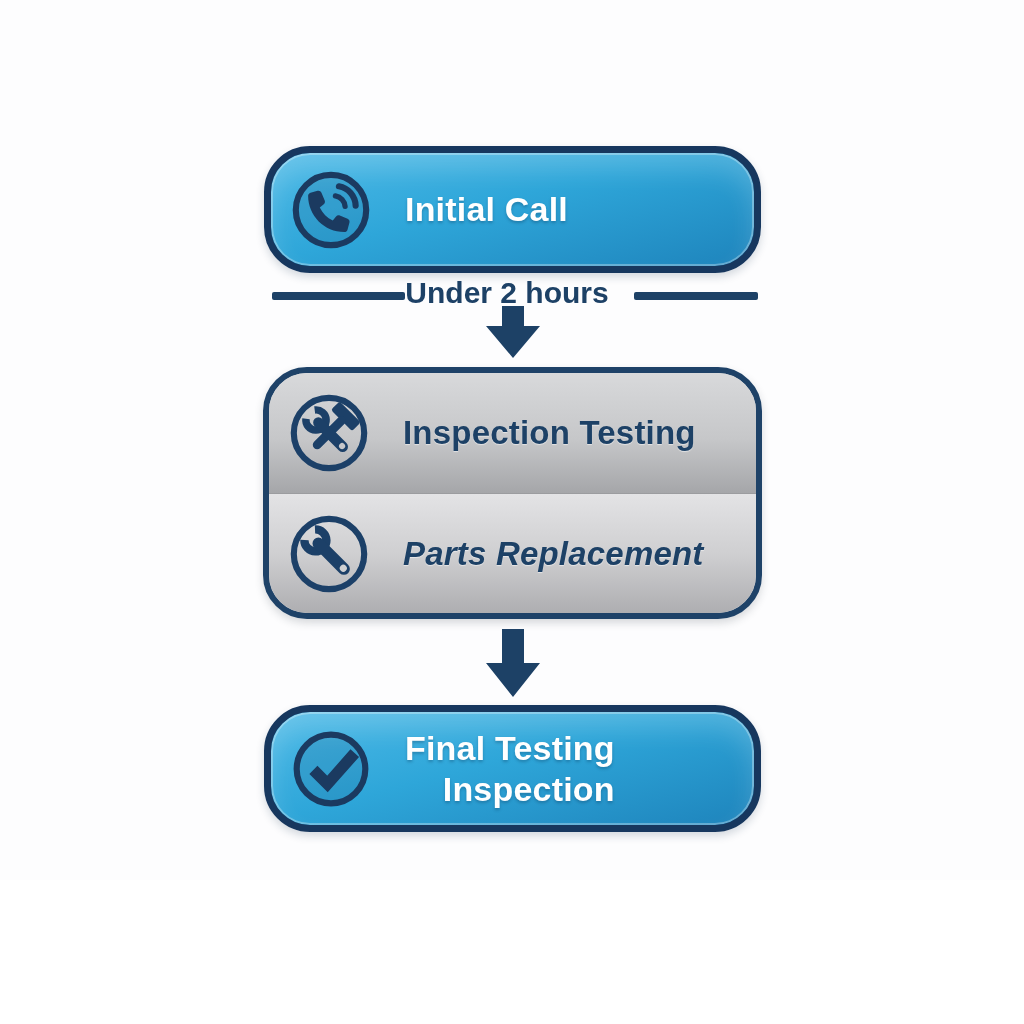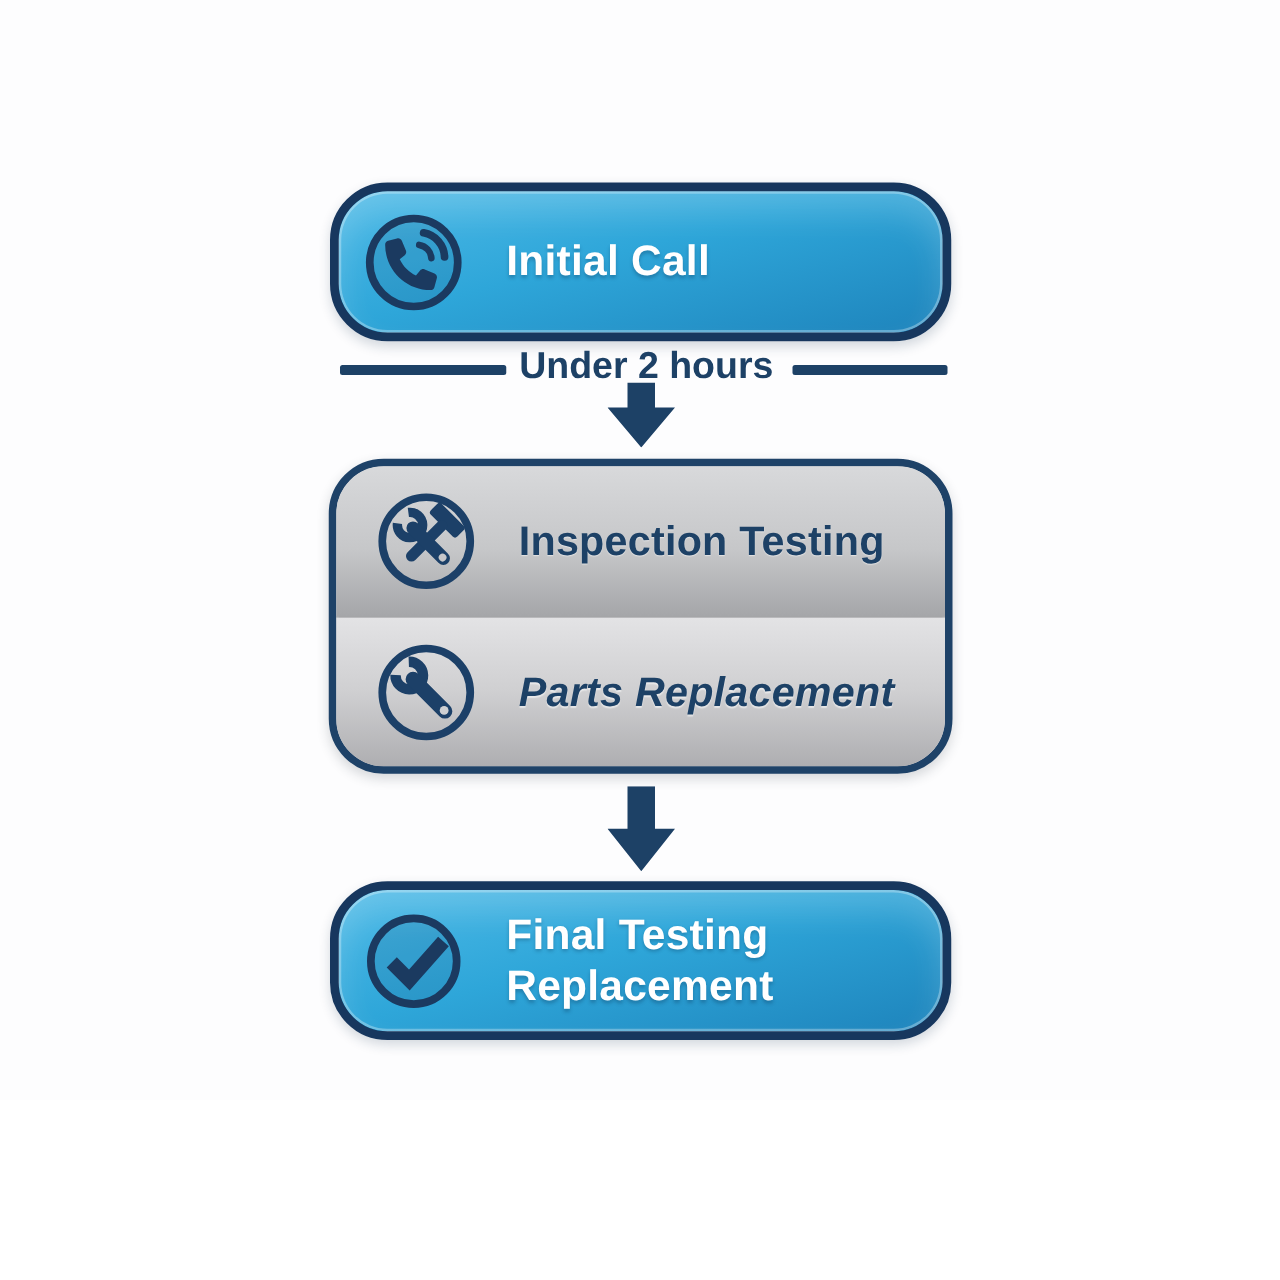--- a/index.html
+++ b/index.html
@@ -15,45 +15,45 @@
   .step.blue{
     left:264px;width:497px;height:127px;
     border:7px solid #17375e;border-radius:46px;
     background:linear-gradient(165deg,#4dbae7 0%,#2ea6d9 45%,#1e84bc 100%);
     box-shadow:inset 0 0 0 2px rgba(255,255,255,0.30),
                inset 0 16px 26px rgba(255,255,255,0.18),
                0 4px 9px rgba(20,50,80,0.18);
     padding-left:16px;gap:30px;
   }
   .step1{top:146px;}
-  .step4{top:705px;}
+  .step4{top:705px;text-align:right;}
   .graybox{
     position:absolute;left:263px;top:367px;width:499px;height:252px;
     box-sizing:border-box;border:6px solid #1e4268;border-radius:44px;
     overflow:hidden;background:#c9cacc;
     box-shadow:inset 0 0 0 2px rgba(255,255,255,0.45),
                0 4px 9px rgba(40,50,60,0.18);
   }
   .grayrow{
-    display:flex;align-items:center;height:120px;padding-left:28px;gap:30px;
+    display:flex;align-items:center;height:120px;padding-left:16px;gap:30px;
   }
   .grayrow.r1{background:linear-gradient(180deg,#d8d9db 0%,#c6c7c9 55%,#a5a6a9 100%);}
   .grayrow.r2{background:linear-gradient(180deg,#e3e3e5 0%,#cfcfd1 50%,#aeaeb1 100%);
               border-top:1px solid #9b9c9f;height:119px;font-style:italic;}
   .icon{flex:0 0 auto;width:88px;height:88px;}
   .blue-label{
     color:#ffffff;font-size:34px;font-weight:700;line-height:1.18;
     letter-spacing:0.2px;text-shadow:0 2px 3px rgba(10,45,80,0.30);
   }
   .gray-label{
     color:#1d4166;font-size:33px;font-weight:700;letter-spacing:0.2px;
     text-shadow:0 1px 1px rgba(255,255,255,0.55);
   }
   .connector-label{
-    position:absolute;left:400px;top:276px;width:234px;text-align:center;
+    position:absolute;left:390px;top:276px;width:234px;text-align:center;
     color:#1d4166;font-size:30px;font-weight:700;
   }
   .hline{position:absolute;top:292px;height:8px;background:#1d4166;border-radius:2px;}
   .hline.left{left:272px;width:133px;}
   .hline.right{left:634px;width:124px;}
   .arrow{position:absolute;}
   .arrow1{left:486px;top:306px;}
   .arrow2{left:486px;top:629px;}
 </style>
 </head>
@@ -116,17 +116,17 @@
     <path d="M16 0 h22 v34 h16 L27 68 L0 34 h16 z" fill="#1d4166"></path>
   </svg>
 
   <div class="step blue step4">
     <svg class="icon" viewBox="0 0 100 100">
       <circle cx="50" cy="50" r="39" fill="rgba(12,50,90,0.12)" stroke="#1b3a60" stroke-width="7"></circle>
       <path d="M30 51 L46 67 L77 32" fill="none" stroke="#1b3a60" stroke-width="13" stroke-linejoin="miter"></path>
     </svg>
     <div class="blue-label">
       <div>Final Testing</div>
-      <div>Replacement</div>
+      <div>Inspection</div>
     </div>
   </div>
 
 </div>
 
 </body></html>

